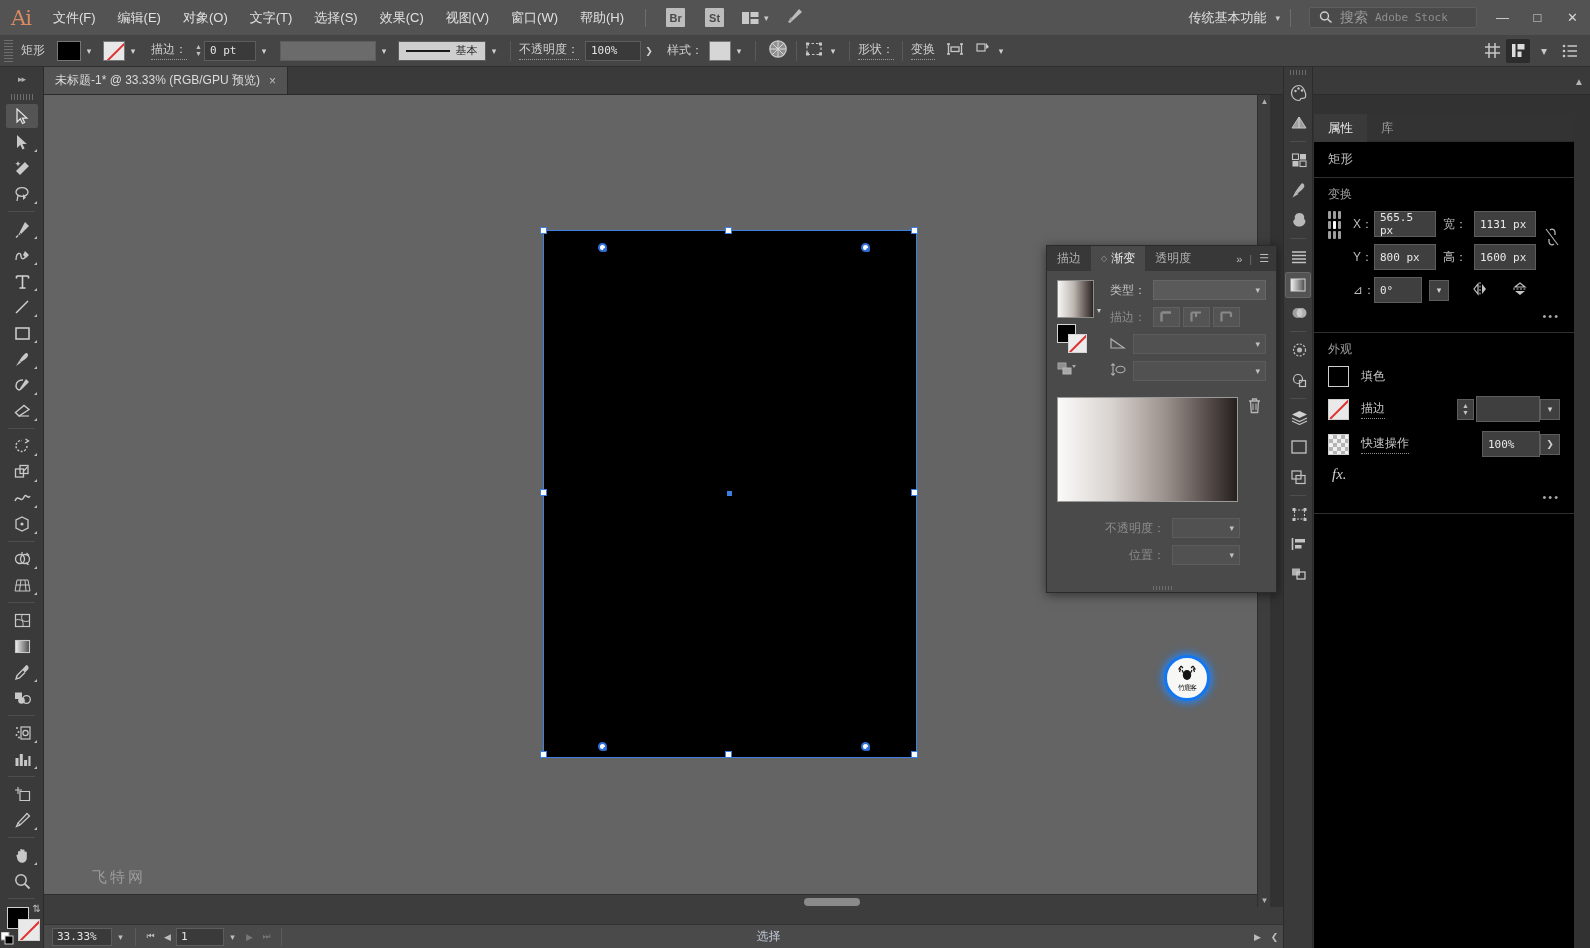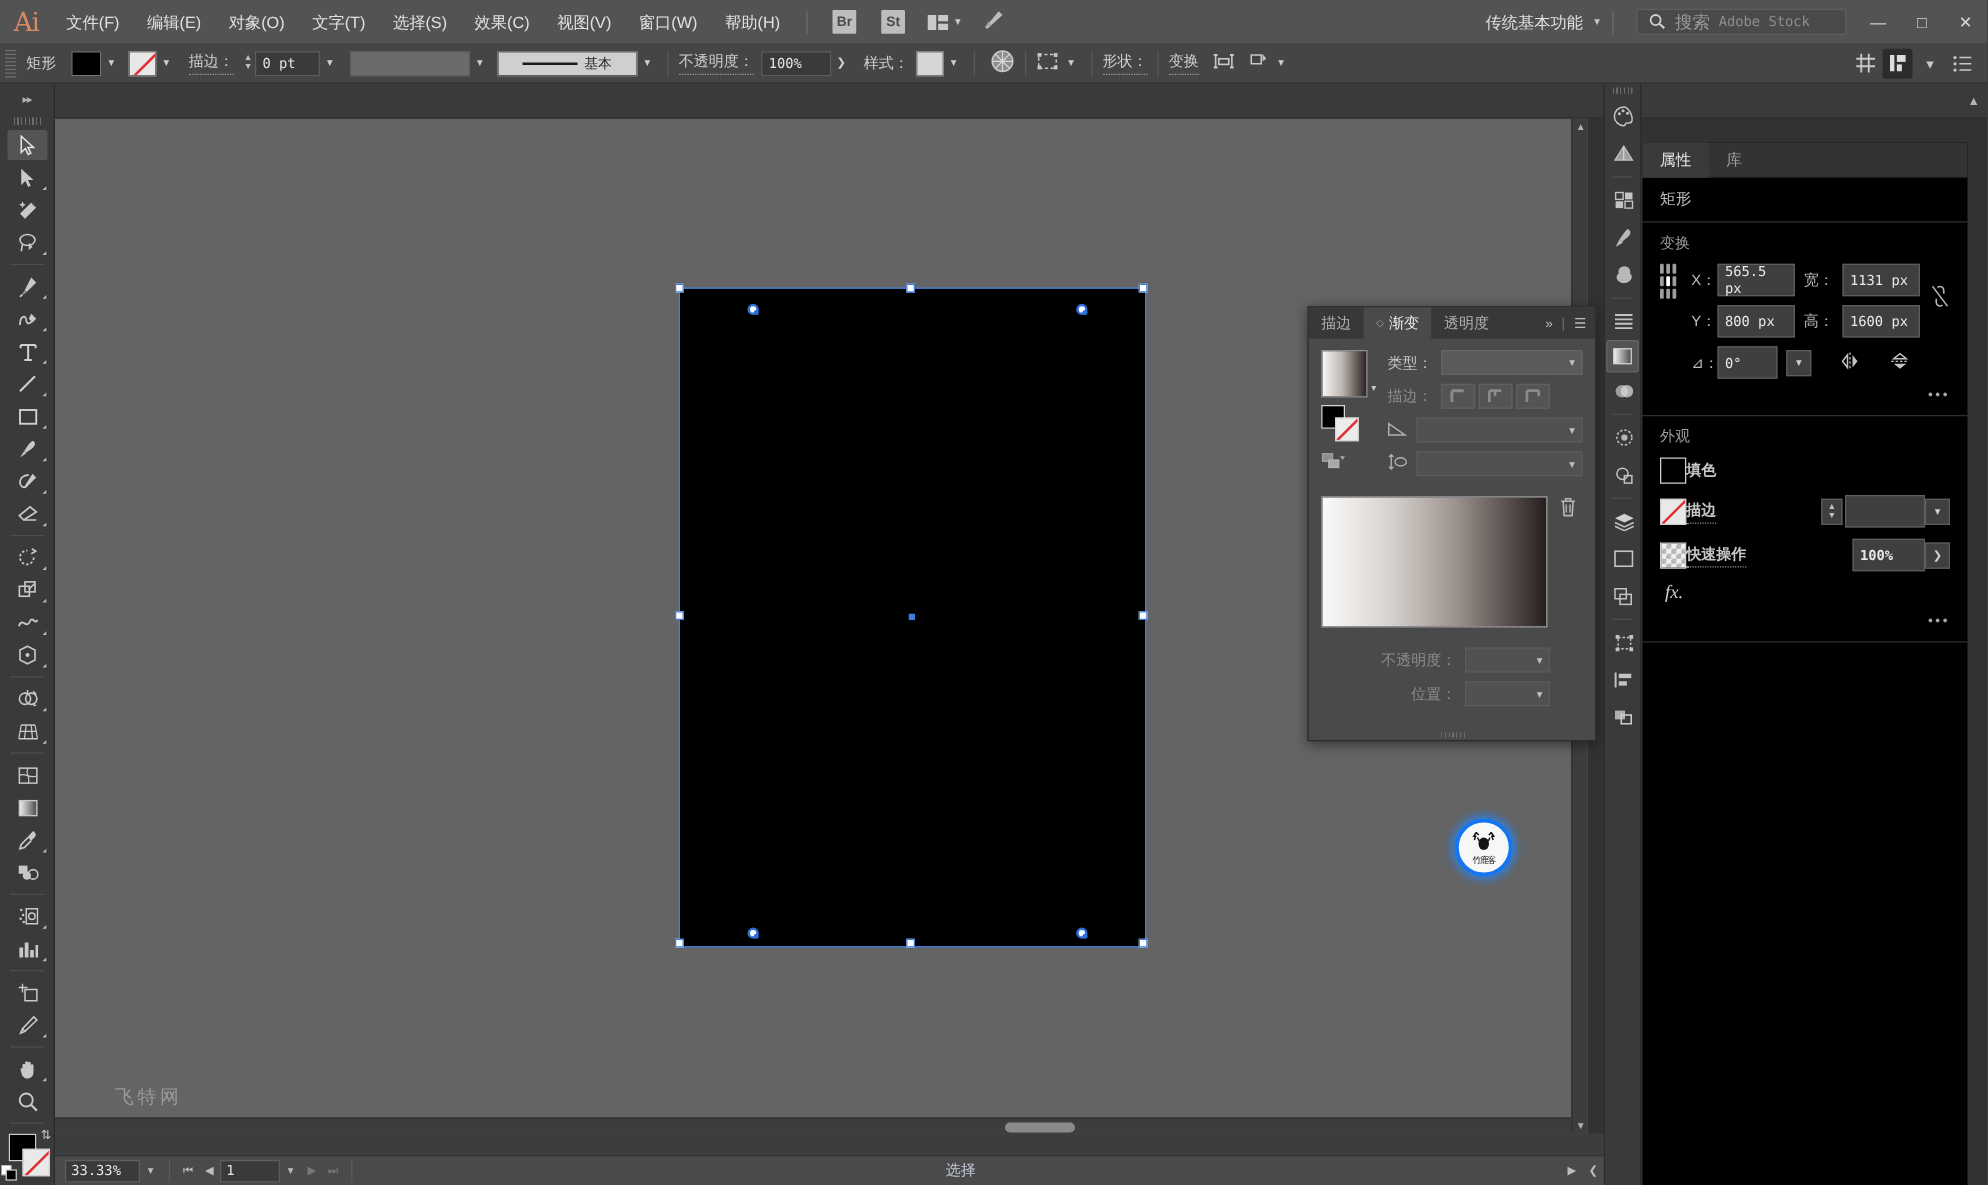--- a/index.html
+++ b/index.html
@@ -77,21 +77,21 @@
   .inputbox{
     background:#3a3a3a; border:1px solid #5d5d5d; height:20px;
     display:flex; align-items:center; padding:0 5px; color:#e3e3e3;
     font-family:"DejaVu Sans Mono",monospace; font-size:11px;
   }
   .stepper{ display:flex; flex-direction:column; gap:1px; margin-right:2px; color:#c0c0c0; font-size:7px; line-height:6px; }
   .wide-dis{
     width:96px; height:20px; background:#6b6b6b; border:1px solid #5d5d5d;
   }
   .profile-box{
-    width:112px; height:20px; background:#cfcfcf; border:1px solid #5d5d5d;
+    width:88px; height:20px; background:#cfcfcf; border:1px solid #5d5d5d;
     display:flex; align-items:center; justify-content:center; gap:5px;
     color:#2a2a2a; font-size:11px;
   }
   .prof-line{ width:44px; height:2px; background:#1a1a1a; }
   .cb-sep{ width:1px; height:20px; background:#5a5a5a; margin:0 8px; }
   .style-sw{ width:22px; height:20px; border:1px solid #777; background:#d6d6d6; }
   .ctrl-right{ margin-left:auto; display:flex; align-items:center; padding-right:8px; gap:2px; }
   .ibtn{
     width:24px; height:24px; display:flex; align-items:center; justify-content:center; color:#c7c7c7;
   }
@@ -222,21 +222,21 @@
     background:#3f3f3f; border:1px solid #5d5d5d; height:21px; width:62px;
     display:flex; align-items:center; padding:12px 5px;
     font-family:"DejaVu Sans Mono",monospace; font-size:11px; color:#e8e8e8;
   }
   .anchor-grid{
     width:28px; height:28px; display:grid; grid-template-columns:repeat(3,1fr); grid-template-rows:repeat(3,1fr);
     gap:2px; margin-right:4px;
   }
   .anchor-grid i{ background:#9d9d9d; border-radius:1px; }
   .anchor-grid i.c{ background:#fff; }
-  .app-row{ display:flex; align-items:center; margin-bottom:9px;font-weight:bold; }
+  .app-row{ display:flex; align-items:center; gap:12px; margin-bottom:9px; }
   .app-sw{ width:21px; height:21px; border:1.5px solid #cfcfcf; background:#000; }
   .app-sw.none{ background:#e9e9e9; position:relative; overflow:hidden; }
   .app-sw.none:after{ content:""; position:absolute; left:-3px; top:8px; width:28px; height:2px; background:#e03030; transform:rotate(-45deg); }
   .app-sw.checker{
     background:
       linear-gradient(45deg,#b4b4b4 25%,transparent 25%,transparent 75%,#b4b4b4 75%),
       linear-gradient(45deg,#b4b4b4 25%,#f0f0f0 25%,#f0f0f0 75%,#b4b4b4 75%);
     background-size:8px 8px; background-position:0 0,4px 4px;
   }
   .app-lbl{ font-size:12px; color:#c6c6c6; border-bottom:1px dotted #8d8d8d; padding-bottom:1px; }
@@ -481,20 +481,24 @@
             <circle cx="2" cy="2" r="1.3" fill="#c7c7c7"></circle>
             <circle cx="2" cy="7" r="1.3" fill="#c7c7c7"></circle>
             <circle cx="2" cy="12" r="1.3" fill="#c7c7c7"></circle>
             <path d="M5.5 2 L15 2 M5.5 7 L15 7 M5.5 12 L15 12" stroke="#c7c7c7" stroke-width="1.3"></path>
           </svg>
       </div>
     </div>
   </div>
 
   <div class="tabbar">
+    <div class="doctab">
+      <span>未标题-1* @ 33.33% (RGB/GPU 预览)</span>
+      <span class="tabx">×</span>
+    </div>
     <div class="dock-collapse-r">▲</div>
   </div>
 
   <div class="toolbar">
     <div class="tb-head">▸▸</div>
     <div class="tb-grip">
         <i></i>
       </div>
 
     <div class="tool sel">

